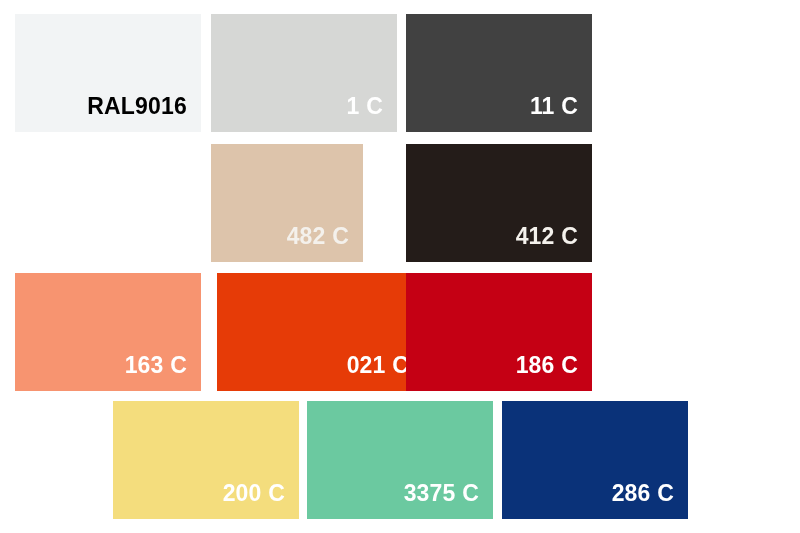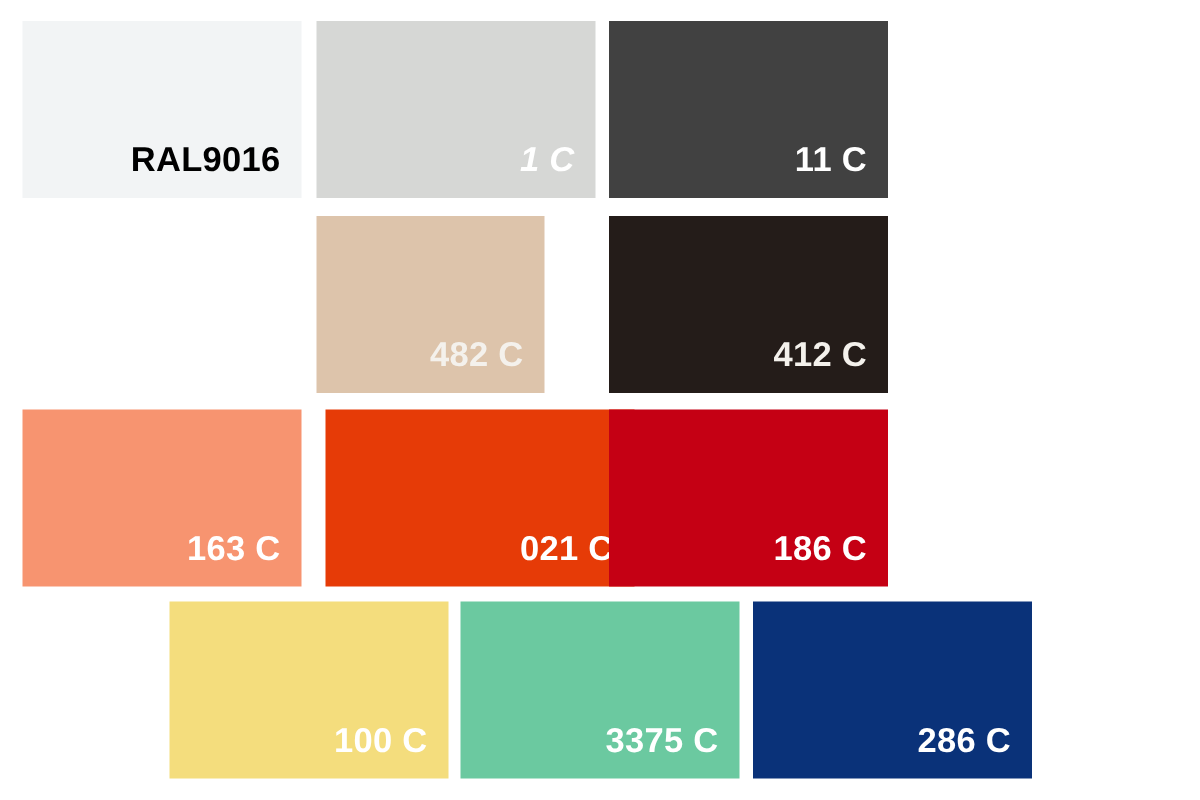--- a/index.html
+++ b/index.html
@@ -48,42 +48,42 @@
   .label-offwhite { color: #f4f1ec; }
 </style>
 </head>
 <body>
 
 <div id="palette-board" style="width: 800px; height: 533px; background: rgb(255, 255, 255);">
     <div class="swatch" style="left: 15px; top: 14px; width: 186px; height: 118px; background: rgb(242, 244, 245);">
       <span class="swatch-label label-dark" style="color: rgb(0, 0, 0);">RAL9016</span>
     </div>
     <div class="swatch" style="left: 211px; top: 14px; width: 186px; height: 118px; background: rgb(214, 215, 213);">
-      <span class="swatch-label label-light" style="color: rgb(255, 255, 255); font-style: italic;">1 C</span>
+      <span class="swatch-label label-light" style="color: rgb(255, 255, 255);">1 C</span>
     </div>
     <div class="swatch" style="left: 406px; top: 14px; width: 186px; height: 118px; background: rgb(65, 65, 65);">
       <span class="swatch-label label-light" style="color: rgb(255, 255, 255);">11 C</span>
     </div>
     <div class="swatch" style="left: 211px; top: 144px; width: 152px; height: 118px; background: rgb(221, 196, 171);">
       <span class="swatch-label label-offwhite" style="color: rgb(244, 241, 236);">482 C</span>
     </div>
     <div class="swatch" style="left: 406px; top: 144px; width: 186px; height: 118px; background: rgb(36, 28, 25);">
       <span class="swatch-label label-offwhite" style="color: rgb(244, 241, 236);">412 C</span>
     </div>
     <div class="swatch" style="left: 15px; top: 273px; width: 186px; height: 118px; background: rgb(247, 148, 112);">
       <span class="swatch-label label-light" style="color: rgb(255, 255, 255);">163 C</span>
     </div>
     <div class="swatch" style="left: 217px; top: 273px; width: 206px; height: 118px; background: rgb(230, 59, 7);">
       <span class="swatch-label label-light" style="color: rgb(255, 255, 255);">021 C</span>
     </div>
     <div class="swatch" style="left: 406px; top: 273px; width: 186px; height: 118px; background: rgb(197, 0, 20);">
       <span class="swatch-label label-light" style="color: rgb(255, 255, 255);">186 C</span>
     </div>
     <div class="swatch" style="left: 113px; top: 401px; width: 186px; height: 118px; background: rgb(244, 221, 125);">
-      <span class="swatch-label label-light" style="color: rgb(255, 255, 255);">100 C</span>
+      <span class="swatch-label label-light" style="color: rgb(255, 255, 255);">200 C</span>
     </div>
     <div class="swatch" style="left: 307px; top: 401px; width: 186px; height: 118px; background: rgb(107, 201, 160);">
       <span class="swatch-label label-light" style="color: rgb(255, 255, 255);">3375 C</span>
     </div>
     <div class="swatch" style="left: 502px; top: 401px; width: 186px; height: 118px; background: rgb(10, 50, 121);">
       <span class="swatch-label label-light" style="color: rgb(255, 255, 255);">286 C</span>
     </div>
   </div>
 
 </body></html>

